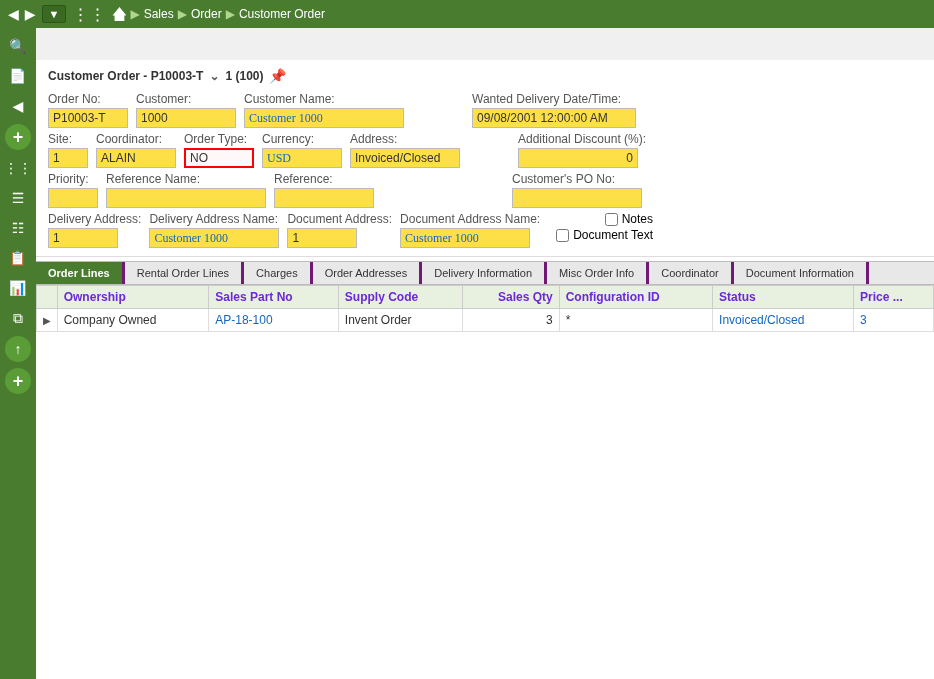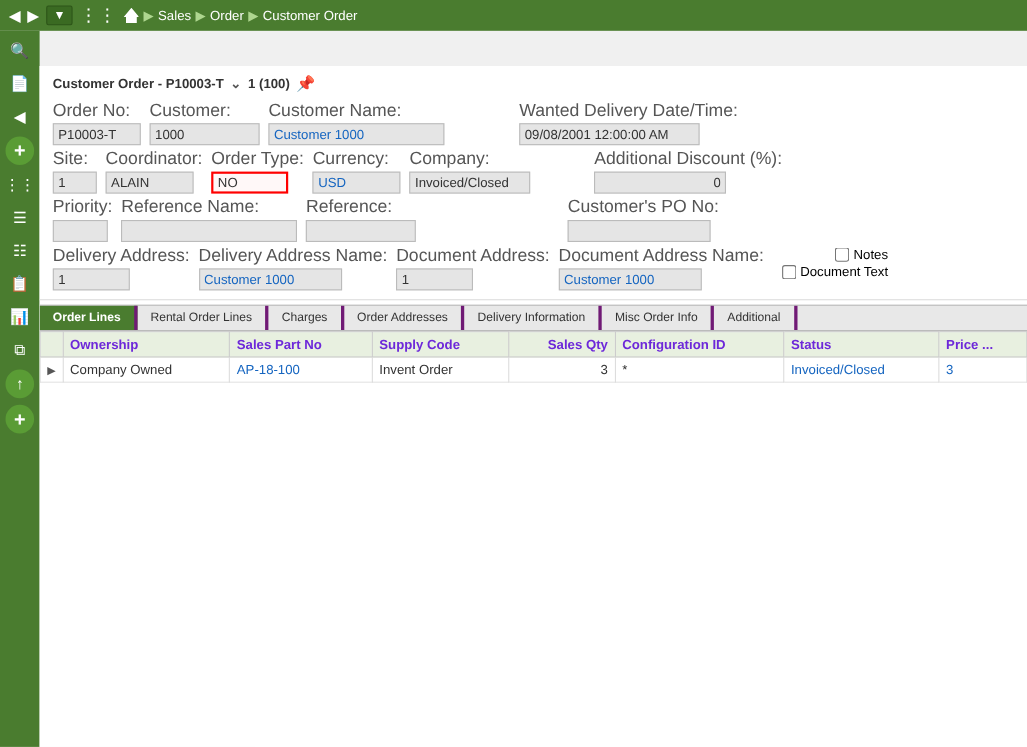--- a/index.html
+++ b/index.html
@@ -94,33 +94,33 @@
       align-items: flex-start;
       gap: 8px;
       margin-bottom: 4px;
     }
     .field-group {
       display: flex;
       flex-direction: column;
       gap: 2px;
     }
     .field-label {
-      font-size: 16px;
+      font-size: 12px;
       color: #555;
       white-space: nowrap;
     }
     .field-input {
       border: 1px solid #bbb;
       padding: 2px 4px;
       font-size: 12px;
-      background: #e5e5e5;
+      background: #fde047;
       color: #333;
       height: 20px;
     }
-    .field-input.blue-text { color: #1565c0; }
+    .field-input.blue-text { color: #1565c0; font-family: Liberation Serif, serif; }
     .field-input.highlighted {
       border: 2px solid red;
       background: #fff8f8;
     }
 
     
     .checkbox-group {
       display: flex;
       flex-direction: column;
       gap: 2px;
@@ -261,21 +261,21 @@
         </div>
         <div class="field-group">
           <span class="field-label">Order Type:</span>
           <input class="field-input highlighted" style="width: 70px;" value="NO">
         </div>
         <div class="field-group">
           <span class="field-label">Currency:</span>
           <input class="field-input blue-text" style="width: 80px;" value="USD">
         </div>
         <div class="field-group">
-          <span class="field-label">Company:</span>
+          <span class="field-label">Address:</span>
           <input class="field-input" style="width: 110px;" value="Invoiced/Closed" readonly="">
         </div>
         <div class="field-group" style="margin-left:50px;">
           <span class="field-label">Additional Discount (%):</span>
           <input class="field-input" style="width: 120px; text-align: right;" value="0">
         </div>
       </div>
 
       <div class="form-row">
         <div class="field-group">
@@ -326,21 +326,22 @@
       </div>
     </div>
 
     <div class="tabs-bar">
       <div class="tab active">Order Lines</div>
       <div class="tab">Rental Order Lines</div>
       <div class="tab">Charges</div>
       <div class="tab">Order Addresses</div>
       <div class="tab">Delivery Information</div>
       <div class="tab">Misc Order Info</div>
-      <div class="tab">Additional</div>
+      <div class="tab">Coordinator</div>
+      <div class="tab">Document Information</div>
     </div>
 
     <div style="padding: 0; overflow-x:auto;">
       <table class="data-table">
         <thead>
           <tr>
             <th style="width:20px;"></th>
             <th>Ownership</th>
             <th>Sales Part No</th>
             <th>Supply Code</th>

